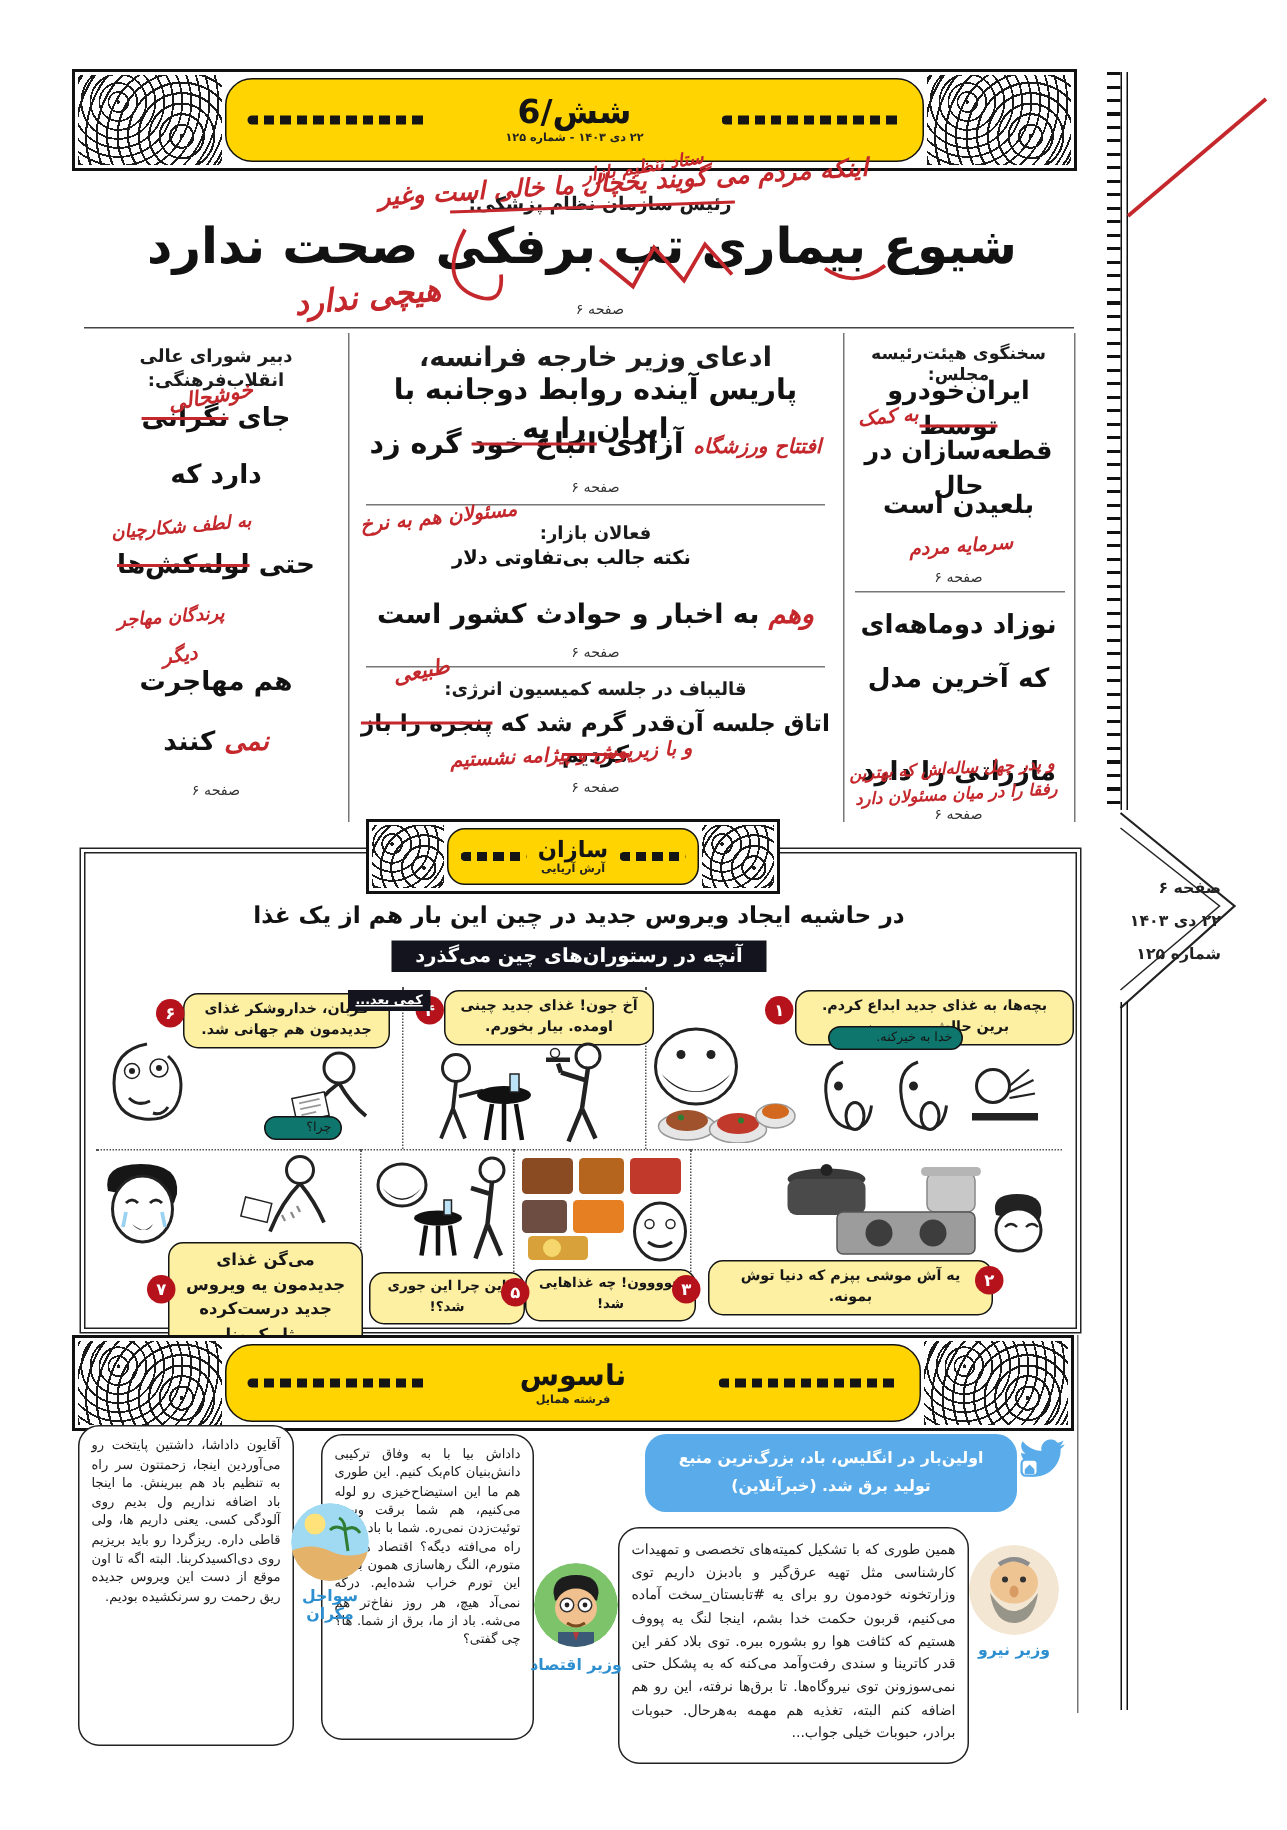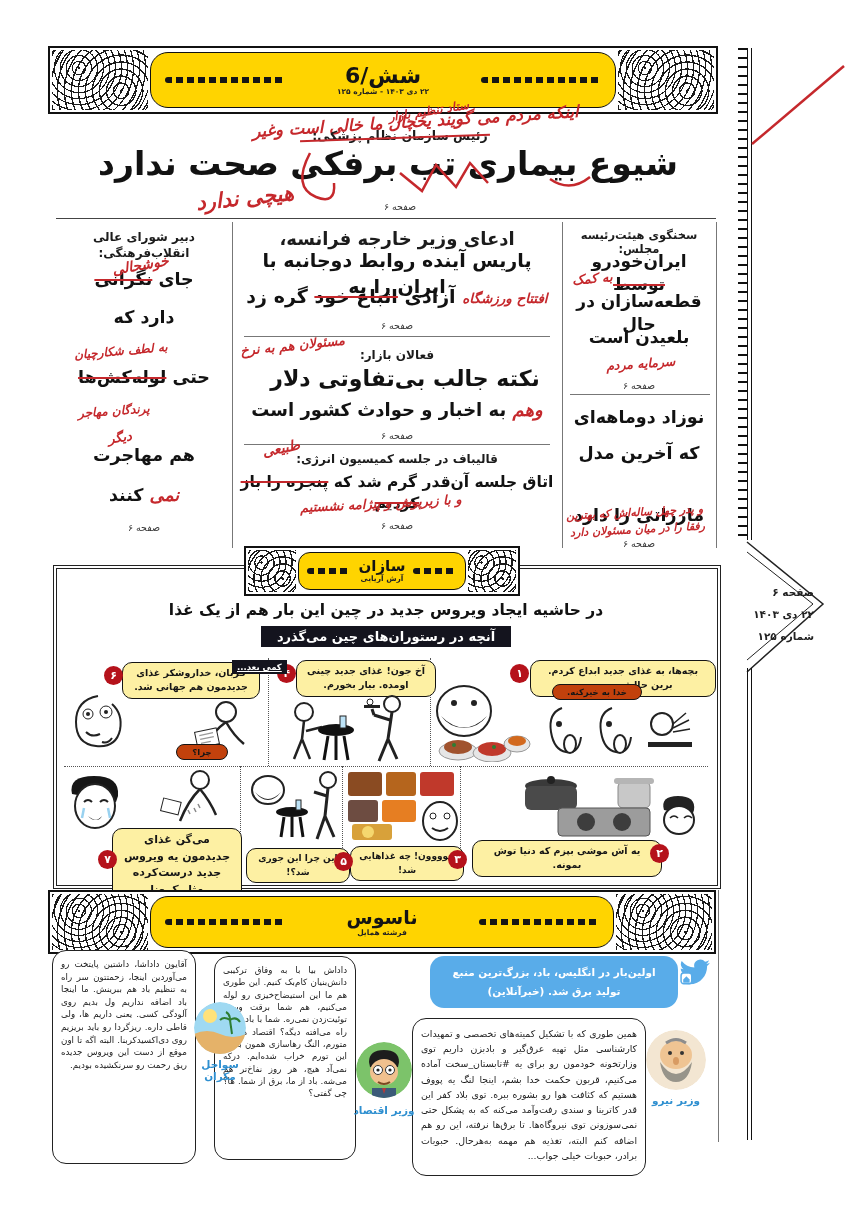--- a/index.html
+++ b/index.html
@@ -25,22 +25,22 @@
      border:1.5px solid #111;border-radius:18px;display:flex;flex-direction:column;
      align-items:center;justify-content:center;line-height:1.15;}
   .chain{position:absolute;height:6px;width:120px;top:calc(50% - 3px);border-radius:3px;
      background:repeating-linear-gradient(90deg,#151515 0 7px,transparent 7px 11px);}
   .btitle{font-weight:bold;color:#141414;}
   .bauthor{font-size:7.5px;color:#222;font-weight:bold;}
   
   .comicbox{position:absolute;border:1.2px solid #222;outline:1px solid #222;outline-offset:2px;background:#fff;}
   .cbubble{position:absolute;background:#fdf0a3;border:1.6px solid #141414;border-radius:10px;
      padding:3px 8px;font-size:9.5px;font-weight:bold;text-align:center;line-height:1.5;color:#161616;}
-  .wbubble{position:absolute;background:#c2410c;border:1.2px solid #141414;border-radius:9px;
-     padding:2px 6px;font-size:8.5px;font-weight:bold;text-align:center;color:#161616;}
+  .wbubble{position:absolute;background:#0f766e;border:1.2px solid #141414;border-radius:9px;
+     padding:2px 6px;font-size:8.5px;font-weight:normal;text-align:right;color:#161616;}
   .badge{position:absolute;width:19px;height:19px;border-radius:50%;background:#b5121b;color:#fff;
      font-size:11px;font-weight:bold;display:flex;align-items:center;justify-content:center;z-index:3;}
   .dotv{position:absolute;width:0;border-left:1.5px dotted #555;}
   .doth{position:absolute;height:0;border-top:1.5px dotted #555;}
   .blacklabel{display:inline-block;background:#14141e;color:#fff;font-weight:bold;padding:3px 16px;}
   .later{position:absolute;background:#14141e;color:#fff;font-weight:bold;font-size:8.5px;padding:2px 5px;z-index:3;}
   
   .sbubble{position:absolute;background:#fff;border:1.5px solid #222;border-radius:14px;
      padding:7px 8px;text-align:justify;color:#1b1b1b;overflow:hidden;}
   .tweet{position:absolute;background:#59ace9;color:#fff;border-radius:14px;font-weight:bold;
@@ -118,21 +118,21 @@
   <div class="abs kicker center" style="left:236px;top:228px;width:322px;font-size:18px;">ادعای وزیر خارجه فرانسه،</div>
   <div class="abs hl center" style="left:236px;top:248px;width:322px;font-size:19px;">پاریس آینده روابط دوجانبه با ایران را به</div>
   <div class="abs hl center" style="left:236px;top:284px;width:322px;font-size:19px;">
     <span class="red" style="font-size:13.5px;font-style:italic;">افتتاح ورزشگاه</span><span> آزادی </span><span class="strike">اتباع خود</span><span> گره زد</span>
   </div>
   <div class="abs pageref center" style="left:236px;top:320px;width:322px;">صفحه ۶</div>
   <div class="hline" style="left:244px;top:336px;width:306px;"></div>
 
   <div class="rednote" style="left:240px;top:338px;font-size:13px;transform:rotate(-6deg);">مسئولان هم به نرخ</div>
   <div class="abs kicker center" style="left:236px;top:348px;width:322px;font-size:12px;">فعالان بازار:</div>
-  <div class="abs hl center" style="left:244px;top:364px;width:322px;font-size:22px;">نکته جالب بی‌تفاوتی دلار</div>
+  <div class="abs hl center" style="left:220px;top:364px;width:322px;font-size:13px;">نکته جالب بی‌تفاوتی دلار</div>
   <div class="abs hl center" style="left:236px;top:398px;width:322px;font-size:18px;">
     <span class="red" style="font-style:italic;">وهم</span><span> به اخبار و حوادث کشور است</span>
   </div>
   <div class="abs pageref center" style="left:236px;top:430px;width:322px;">صفحه ۶</div>
   <div class="hline" style="left:244px;top:444px;width:306px;"></div>
 
   <div class="rednote" style="left:262px;top:440px;font-size:14px;transform:rotate(-12deg);">طبیعی</div>
   <div class="abs kicker center" style="left:236px;top:452px;width:322px;font-size:12px;">قالیباف در جلسه کمیسیون انرژی:</div>
   <div class="abs hl center" style="left:236px;top:472px;width:322px;font-size:15.5px;">
     <span>اتاق جلسه آن‌قدر گرم شد که </span><span class="strike">پنجره را باز کردیم</span>

